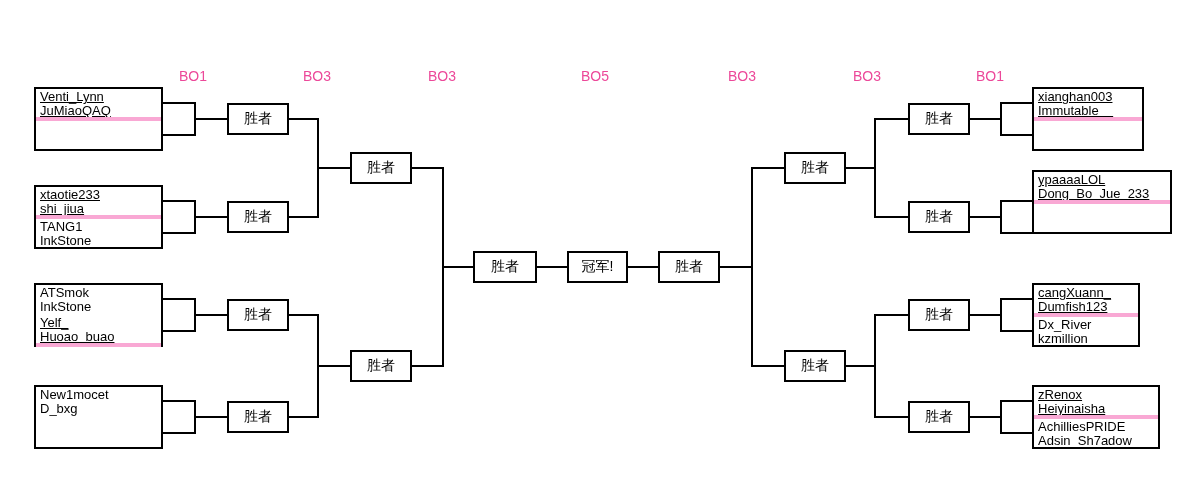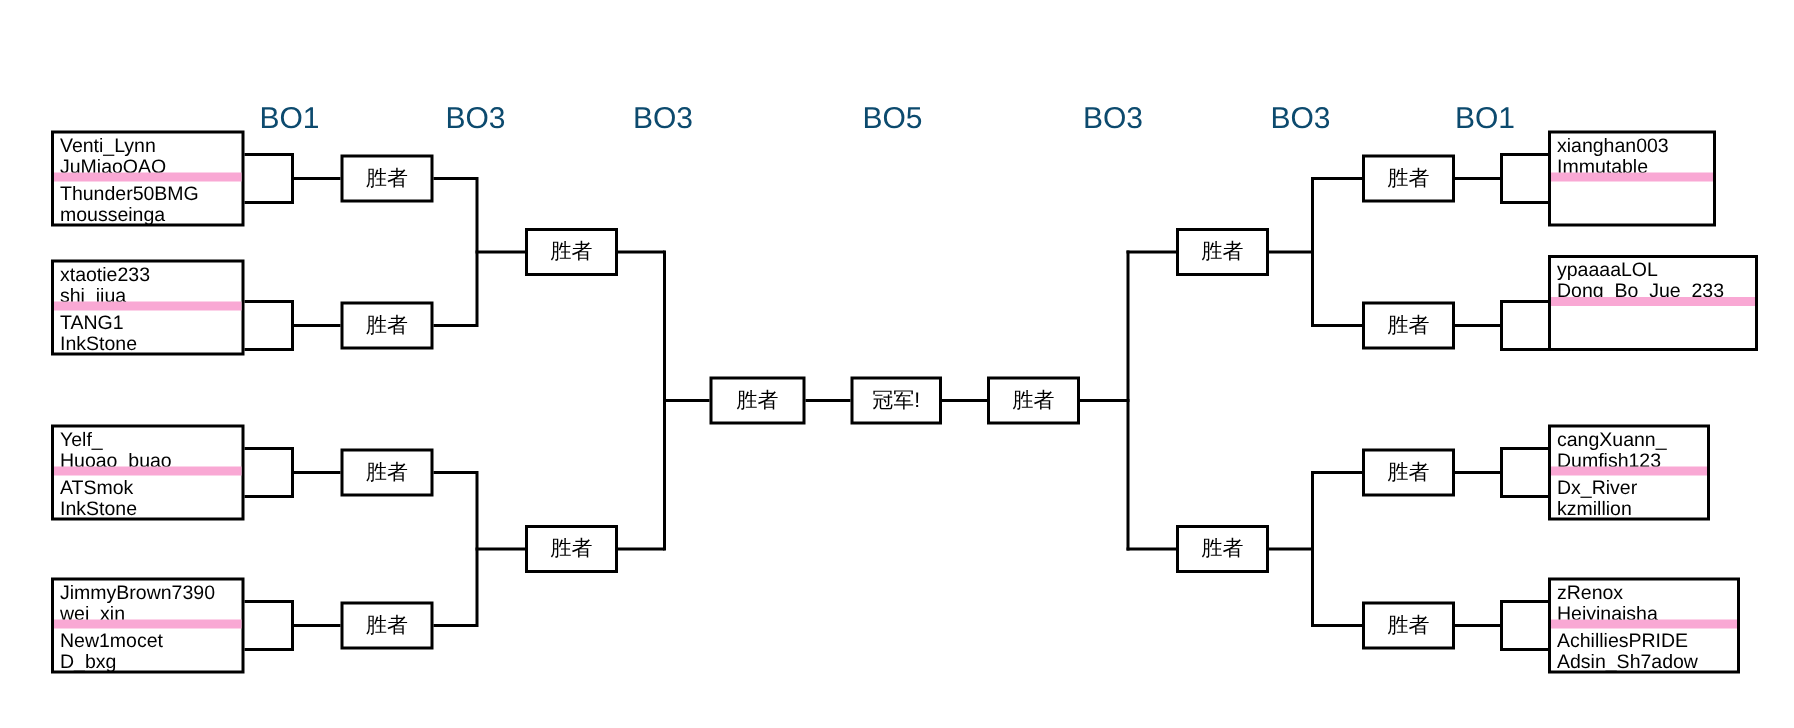--- a/index.html
+++ b/index.html
@@ -7,80 +7,72 @@
     position:relative; width:1196px; height:485px; background:#ffffff;
     font-family:"Liberation Sans","DejaVu Sans",sans-serif; color:#000;
     overflow:hidden;
   }
   .ln { position:absolute; background:#000; }
   .team-box {
     position:absolute; height:64px; width:129px; border:2px solid #000;
     box-sizing:border-box; background:#fff;
   }
   .team-half { height:30px; box-sizing:border-box; padding:1px 0 0 4px; overflow:hidden; }
-  .half-top { border-bottom:6px solid #f9a8d4; height:32px; }
+  .half-top { border-bottom:4px solid #f9a8d4; height:32px;text-decoration:underline; }
   .player { font-size:13px; line-height:14px; white-space:nowrap; }
   .win-box {
     position:absolute; width:62px; height:32px; border:2px solid #000;
     box-sizing:border-box; background:#fff; display:flex; align-items:center;
     justify-content:center; font-size:14px;
   }
   .round-label {
     position:absolute; top:68px; width:64px; text-align:center;
-    font-size:20px; color:#0c4a6e;
+    font-size:14px; color:#ec4899;
   }
 </style>
 </head>
 <body>
 
 <div class="stage">
 
   <div class="round-label" style="left:161px">BO1</div>
   <div class="round-label" style="left:285px">BO3</div>
   <div class="round-label" style="left:410px">BO3</div>
   <div class="round-label" style="left:563px">BO5</div>
   <div class="round-label" style="left:710px">BO3</div>
   <div class="round-label" style="left:835px">BO3</div>
   <div class="round-label" style="left:958px">BO1</div>
 
   <div class="team-box" style="left:34px;top:87px">
     <div class="team-half half-top">
       <div class="player">Venti_Lynn</div>
       <div class="player">JuMiaoQAQ</div>
     </div>
-    <div class="team-half">
-      <div class="player">Thunder50BMG</div>
-      <div class="player">mousseinga</div>
-    </div>
   </div>
-  <div class="team-box" style="left:34px;top:173px">
+  <div class="team-box" style="left:34px;top:185px">
     <div class="team-half half-top">
       <div class="player">xtaotie233</div>
       <div class="player">shi_jiua</div>
     </div>
     <div class="team-half">
       <div class="player">TANG1</div>
       <div class="player">InkStone</div>
     </div>
   </div>
   <div class="team-box" style="left:34px;top:283px">
+    <div class="team-half">
+      <div class="player">ATSmok</div>
+      <div class="player">InkStone</div>
+    </div>
     <div class="team-half half-top">
       <div class="player">Yelf_</div>
       <div class="player">Huoao_buao</div>
     </div>
-    <div class="team-half">
-      <div class="player">ATSmok</div>
-      <div class="player">InkStone</div>
-    </div>
   </div>
   <div class="team-box" style="left:34px;top:385px">
-    <div class="team-half half-top">
-      <div class="player">JimmyBrown7390</div>
-      <div class="player">wei_xin</div>
-    </div>
     <div class="team-half">
       <div class="player">New1mocet</div>
       <div class="player">D_bxg</div>
     </div>
   </div>
 
   <div class="team-box" style="left:1032px;top:87px;width:112px">
     <div class="team-half half-top">
       <div class="player">xianghan003</div>
       <div class="player">Immutable__</div>

